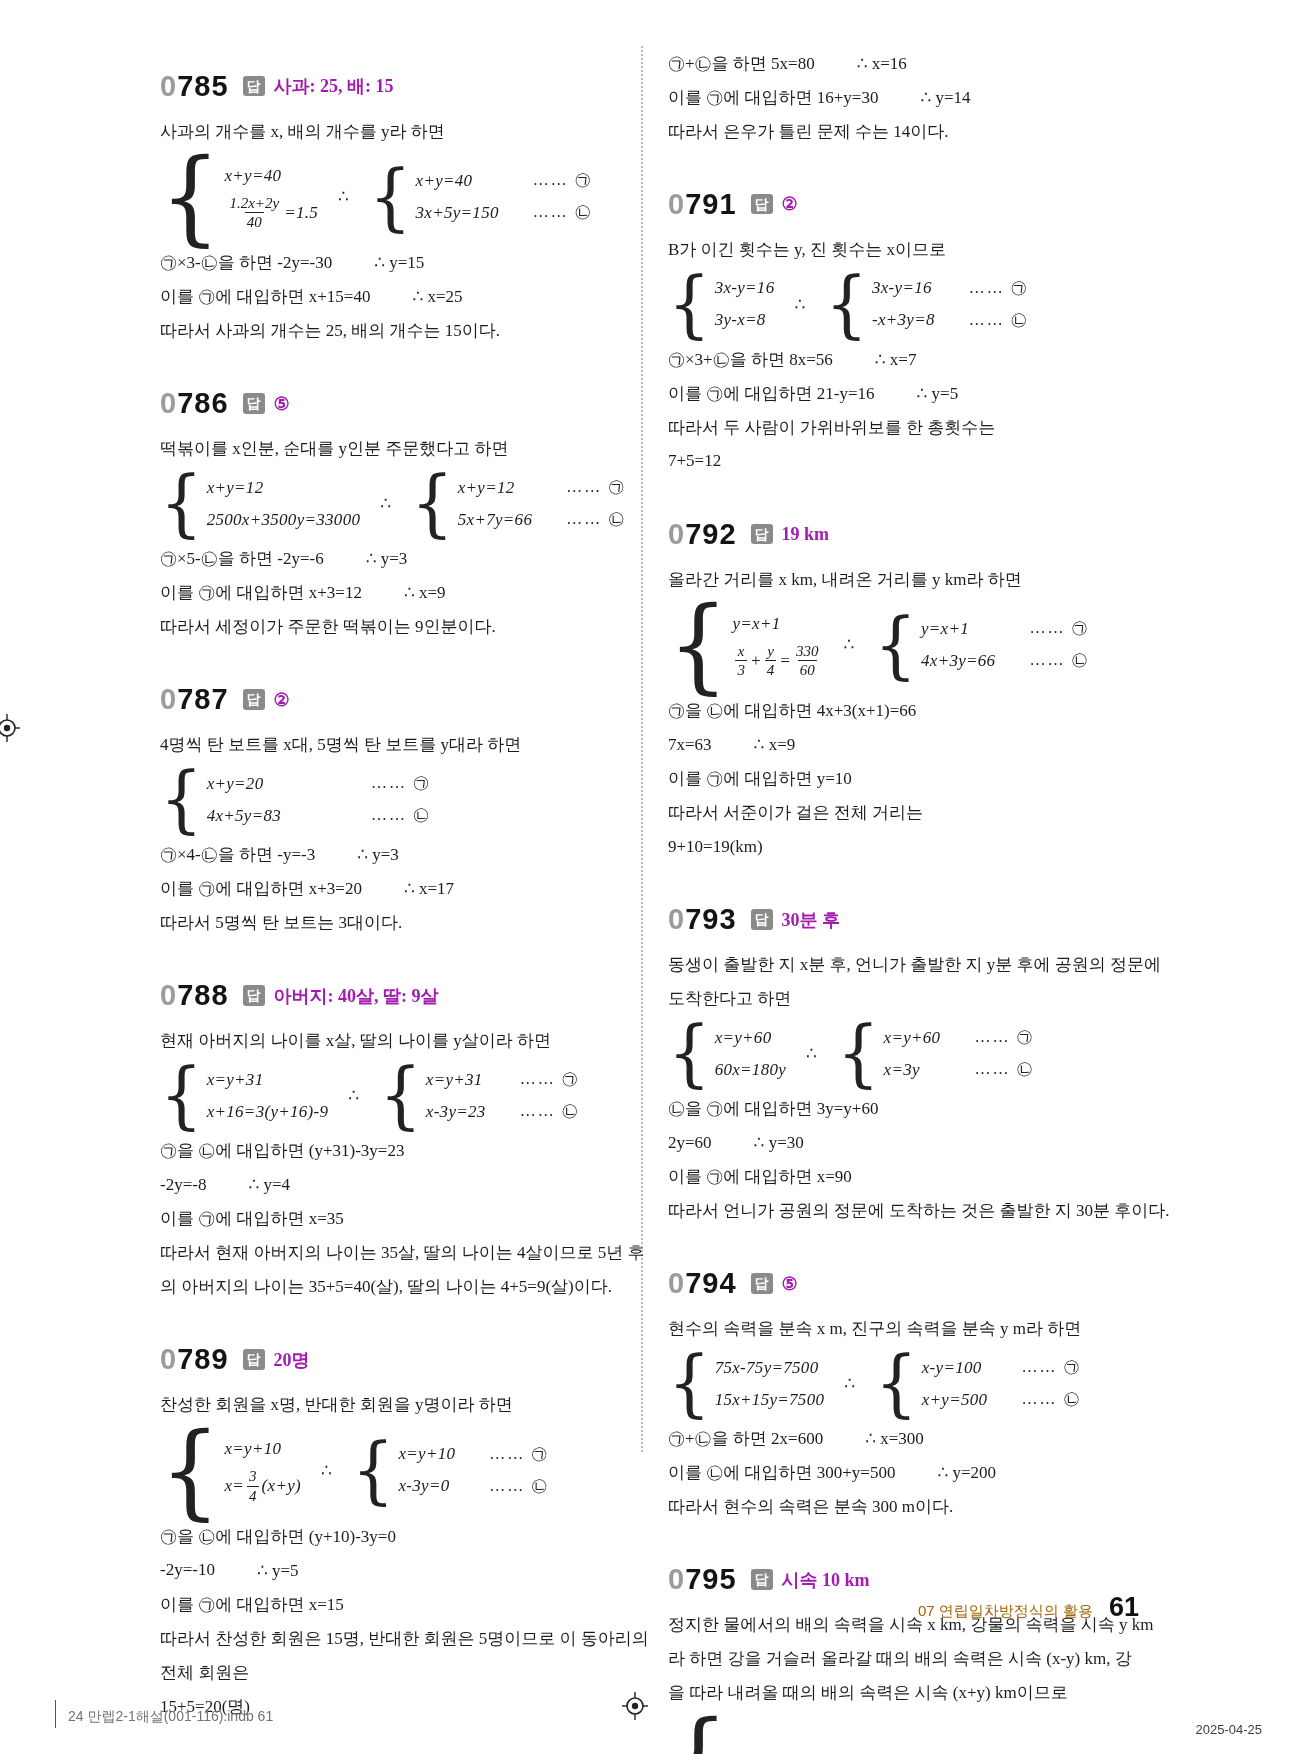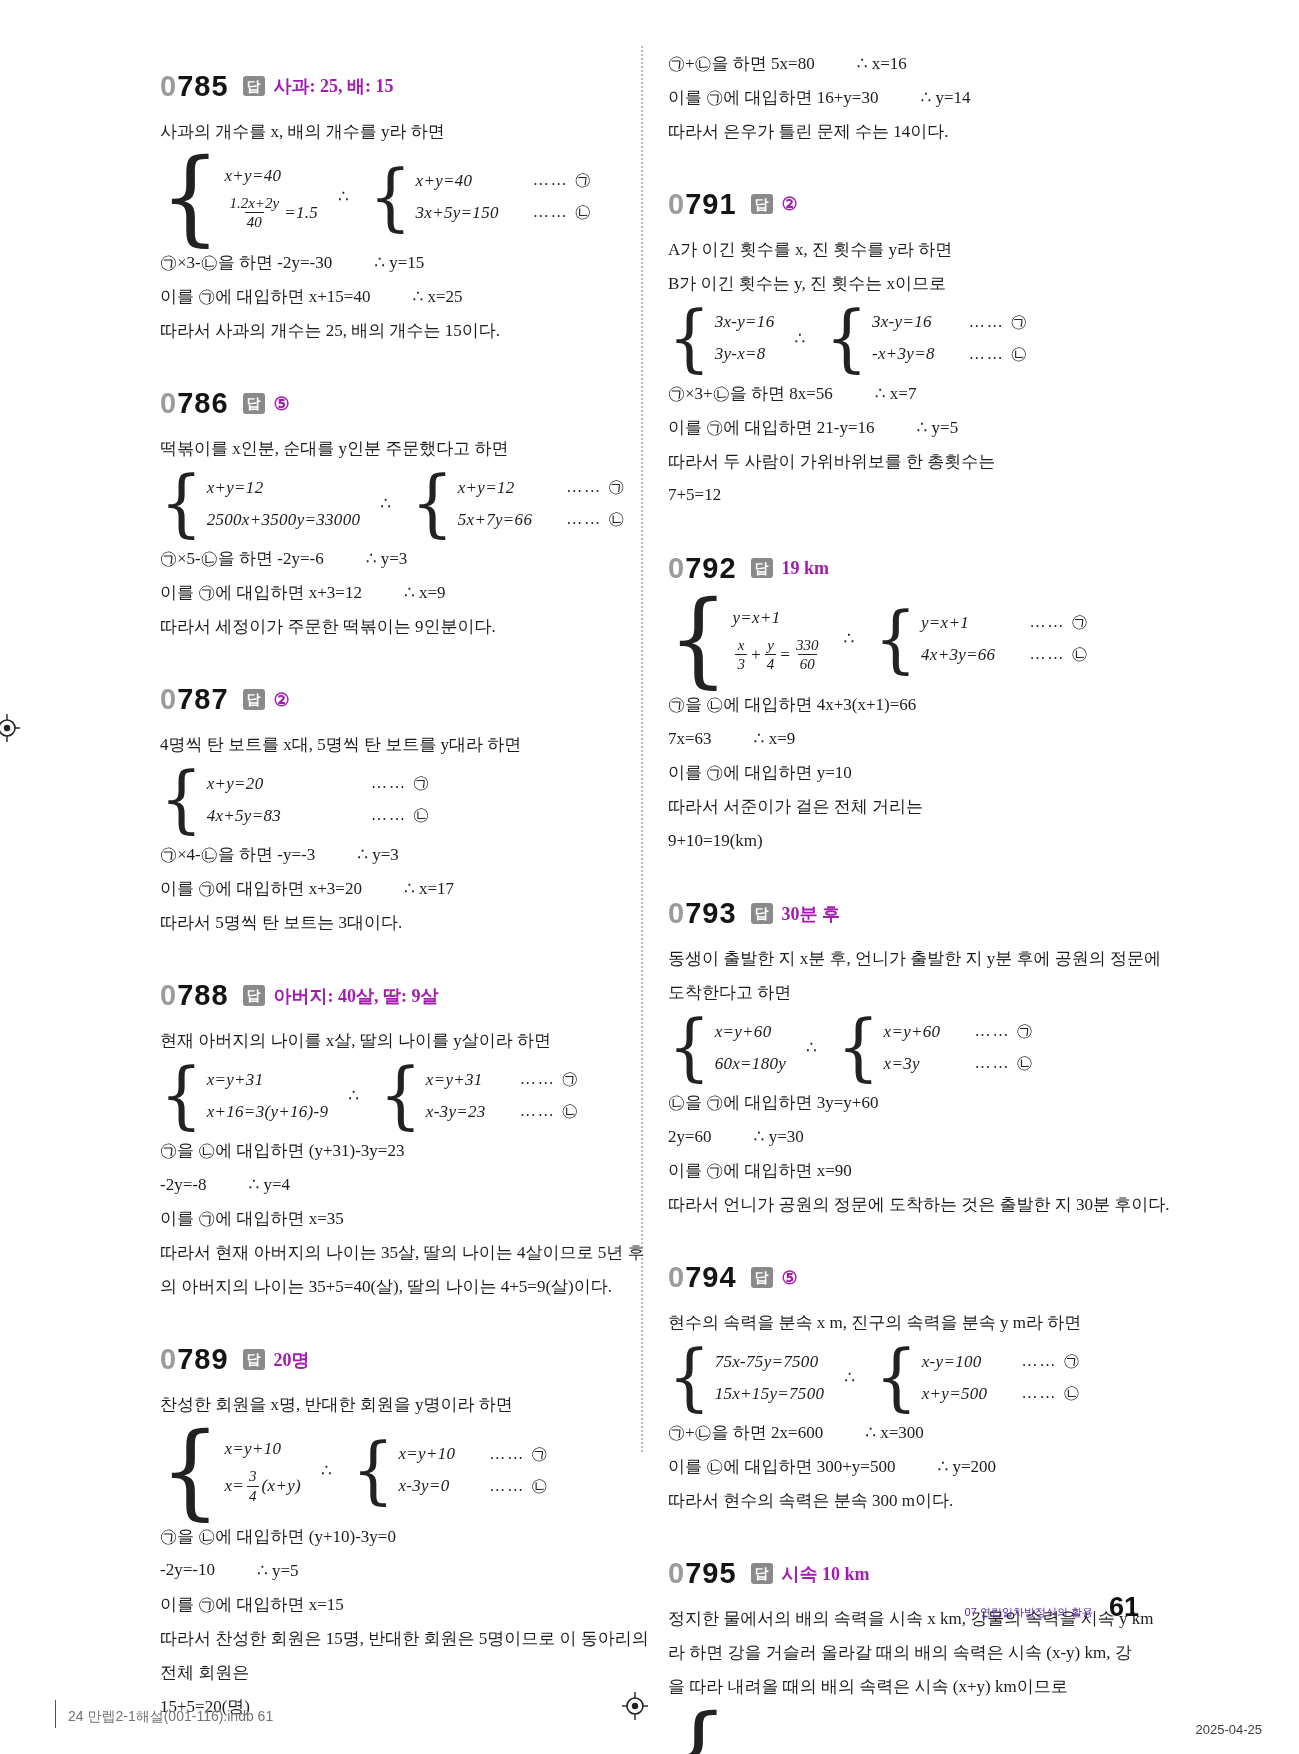--- a/index.html
+++ b/index.html
@@ -36,21 +36,21 @@
   .tok{font-style:italic;letter-spacing:0.3px;}
   .frac{display:inline-flex;flex-direction:column;align-items:center;font-size:15px;
     line-height:1.25;margin:2px 3px;font-style:italic;}
   .frac .den{border-top:1.2px solid #222;padding:0 2px;}
   .frac .num{padding:0 2px;}
   .therefore{margin:0 20px;font-size:17px;}
   .tag{font-size:16px;color:#222;letter-spacing:2px;}
 
   .footer-right{position:absolute;top:1592px;right:160px;display:flex;align-items:baseline;
     font-family:"Liberation Sans","DejaVu Sans",sans-serif;}
-  .footer-section{font-size:11px;color:#4c1d95;}
+  .footer-section{font-size:15px;color:#a16207;}
   .footer-page{font-size:27px;font-weight:800;margin-left:16px;color:#111;}
 
   .print-left{position:absolute;left:68px;top:1708px;font-size:14px;color:#737373;
     font-family:"Liberation Sans","DejaVu Sans",sans-serif;}
   .print-tick{position:absolute;left:55px;top:1700px;height:28px;border-left:1px solid #555;}
   .print-date{position:absolute;right:37px;top:1722px;font-size:13px;color:#3d3d3d;
     font-family:"Liberation Sans","DejaVu Sans",sans-serif;}
   .regmark{position:absolute;}
   .regmark.left{left:-6px;top:714px;}
   .regmark.bottom{left:622px;top:1692px;}
@@ -287,21 +287,20 @@
         <span class="duo-b">∴ y=14</span>
       </div>
       <div class="ln">따라서 은우가 틀린 문제 수는 14이다.</div>
     </div>
     <div class="problem">
       <div class="prob-header">
         <span class="prob-num"><span class="zero">0</span><span class="rest">791</span></span>
         <span class="ans-badge">답</span>
         <span class="ans-text">②</span>
       </div>
-      <div class="ln">A가 이긴 횟수를 x, 진 횟수를 y라 하면</div>
       <div class="ln">B가 이긴 횟수는 y, 진 횟수는 x이므로</div>
       <div class="sys">
         <span class="sysgrp">
           <span class="brace" style="font-size: 67px;">{</span>
           <span class="eqcol">
             <span class="eq eqrow">
               <span class="tok">3x-y=16</span>
             </span>
             <span class="eq eqrow">
               <span class="tok">3y-x=8</span>
@@ -333,20 +332,21 @@
       </div>
       <div class="ln">따라서 두 사람이 가위바위보를 한 총횟수는</div>
       <div class="ln">7+5=12</div>
     </div>
     <div class="problem">
       <div class="prob-header">
         <span class="prob-num"><span class="zero">0</span><span class="rest">792</span></span>
         <span class="ans-badge">답</span>
         <span class="ans-text">19 km</span>
       </div>
+      <div class="ln">올라간 거리를 x km, 내려온 거리를 y km라 하면</div>
       <div class="sys">
         <span class="sysgrp">
           <span class="brace" style="font-size: 95px;">{</span>
           <span class="eqcol">
             <span class="eq eqrow">
               <span class="tok">y=x+1</span>
             </span>
             <span class="eq eqrow">
               <span class="frac">
                 <span class="num">x</span>

